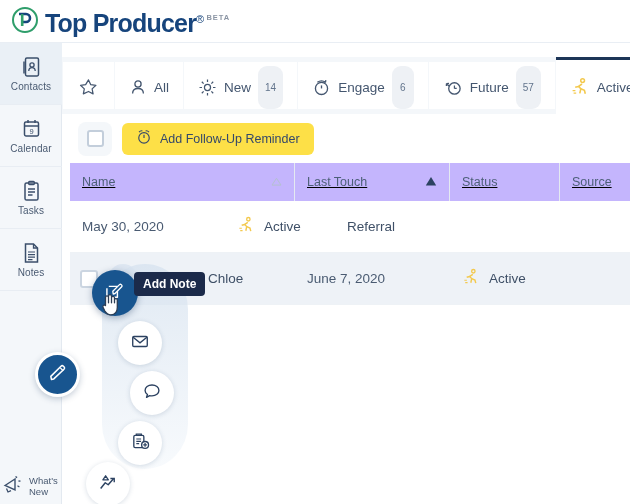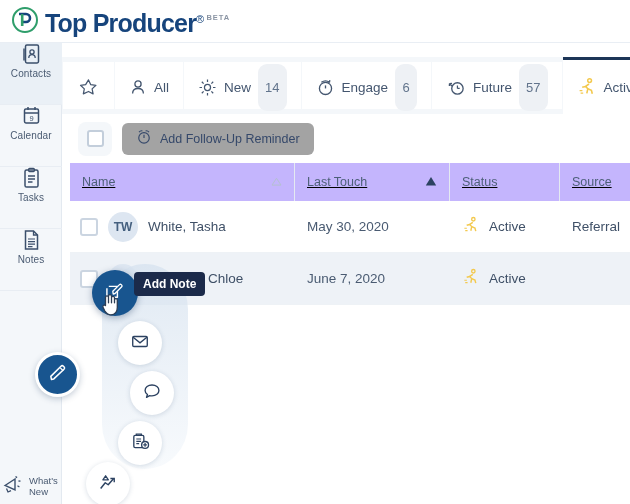--- a/index.html
+++ b/index.html
@@ -36,21 +36,21 @@
     margin-left:3px; margin-top:10px;
   }
 
   
   .sidebar {
     position:absolute; left:0; top:43px; width:62px; height:461px;
     background:#f4f7fa; border-right:1px solid #e3e9f0;
   }
   .nav-item {
     width:62px; height:62px; display:flex; flex-direction:column;
-    align-items:center; gap:3px;
+    align-items:center; justify-content:center; gap:3px;
     border-bottom:1px solid #e8edf3; color:#3b4f6b;
     cursor:pointer;
   }
   .nav-item.active { background:#eaf0f6; }
   .nav-item .lbl { font-size:10px; color:#4a5b72; letter-spacing:0.1px; }
   .nav-item svg { display:block; }
 
   .whats-new {
     position:absolute; left:0; bottom:4px; width:62px;
     display:flex; flex-direction:row; align-items:center; gap:3px;
@@ -78,37 +78,37 @@
     padding:0 14px; cursor:pointer;
     color:#44566f; font-size:13.5px; white-space:nowrap;
     border-top:3px solid transparent;
   }
   .tab.star { padding:0 16px; }
   .tab.active {
     background:#ffffff; border-top:3px solid #1d3557; margin-top:0; padding-top:0;
     height:57px; color:#44566f;
   }
   .tab .badge {
-    background:#eef1f5; color:#62748c; font-size:13px;
+    background:#eef1f5; color:#62748c; font-size:10px;
     border-radius:9px; padding:16px 7px; min-width:22px; text-align:center;
   }
   .tab svg { display:block; flex:none; }
 
   
   .toolbar {
     position:absolute; left:62px; top:114px; width:568px; height:49px;
     background:#ffffff; display:flex; align-items:center; padding-left:16px; gap:10px;
   }
   .cb-box {
     width:34px; height:34px; border-radius:8px; background:#f4f7fa;
     display:flex; align-items:center; justify-content:center; cursor:pointer;
   }
   .cb-sq { width:17px; height:17px; border:2px solid #c3cedb; border-radius:3px; background:#fff; }
   .btn-followup {
-    height:32px; background:#a3a3a3; border-radius:6px;
+    height:32px; background:#fde047; border-radius:6px;
     display:flex; align-items:center; gap:8px; padding:0 14px;
     font-size:12.5px; color:#35486a; cursor:pointer;
   }
 
   
   .table { position:absolute; left:70px; top:163px; width:560px; }
   .thead { display:flex; height:38px; background:#c4b5fd;text-decoration:underline; }
   .th {
     display:flex; align-items:center; font-size:12.5px; color:#4d5f78;
     border-right:1px solid #e4eaf1; padding:0 12px; cursor:pointer; height:38px;
@@ -354,25 +354,20 @@
       </div>
       <div class="th c-status">
         <span>Status</span>
       </div>
       <div class="th c-source">
         <span>Source</span>
       </div>
     </div>
 
     <div class="trow">
-      <div class="td c-name">
-        <div class="row-cb"></div>
-        <div class="avatar">TW</div>
-        <div class="nm">White, Tasha</div>
-      </div>
       <div class="td c-touch">May 30, 2020</div>
       <div class="td c-status">
         <span>
           <svg width="18" height="18" viewBox="0 0 20 20">
             <circle cx="12.6" cy="3.6" r="1.9" fill="none" stroke="#f3c94f" stroke-width="1.5"></circle>
             <path d="M12 7 l-3.4 2.4 2.2 2.4 -1 4.6" fill="none" stroke="#f3c94f" stroke-width="1.6" stroke-linejoin="round"></path>
             <path d="M10.8 11.8 l3.6 1.5 .9 3.5" fill="none" stroke="#f3c94f" stroke-width="1.6"></path>
             <path d="M8.6 9.4 l-3.4 .9" fill="none" stroke="#f3c94f" stroke-width="1.6"></path>
             <path d="M2.6 13.6 h2.8 M3.6 16.2 h2.6" stroke="#f3c94f" stroke-width="1.3"></path>
           </svg>

